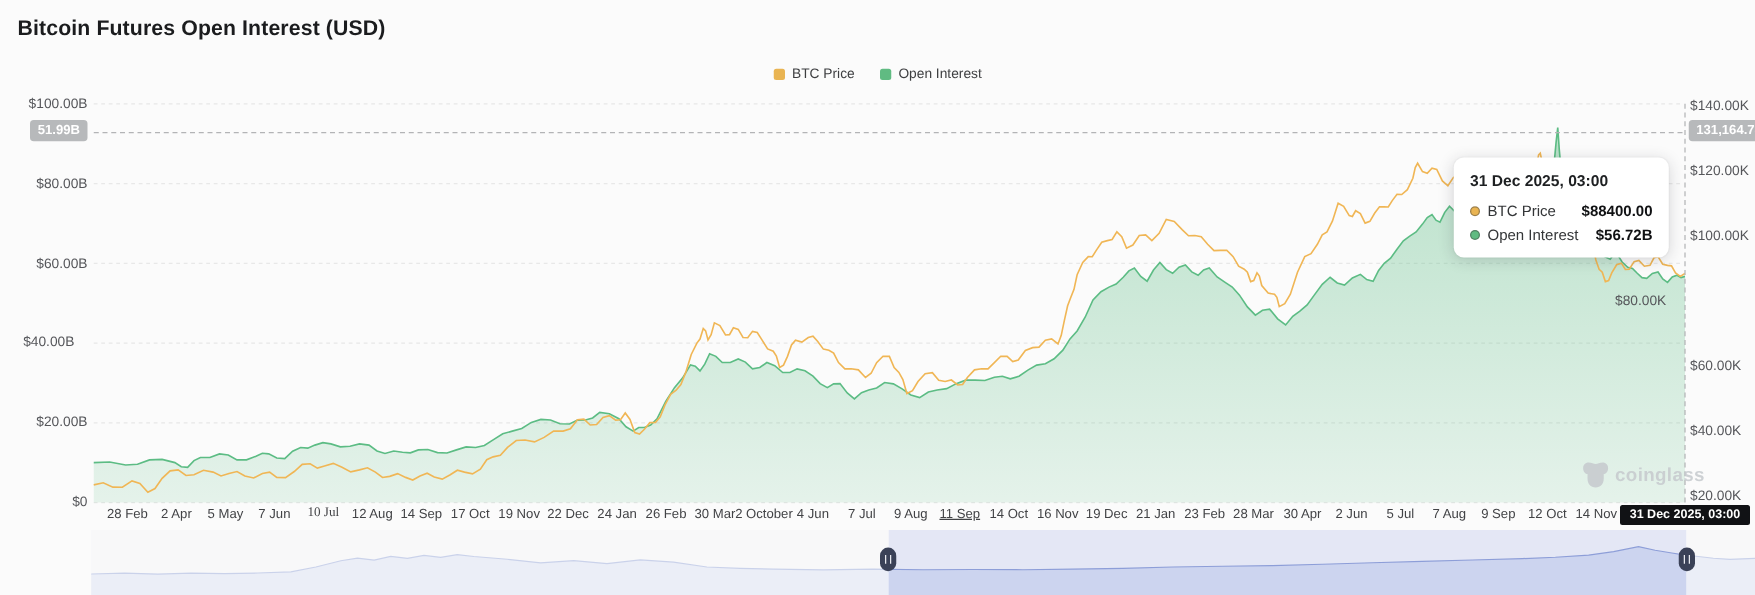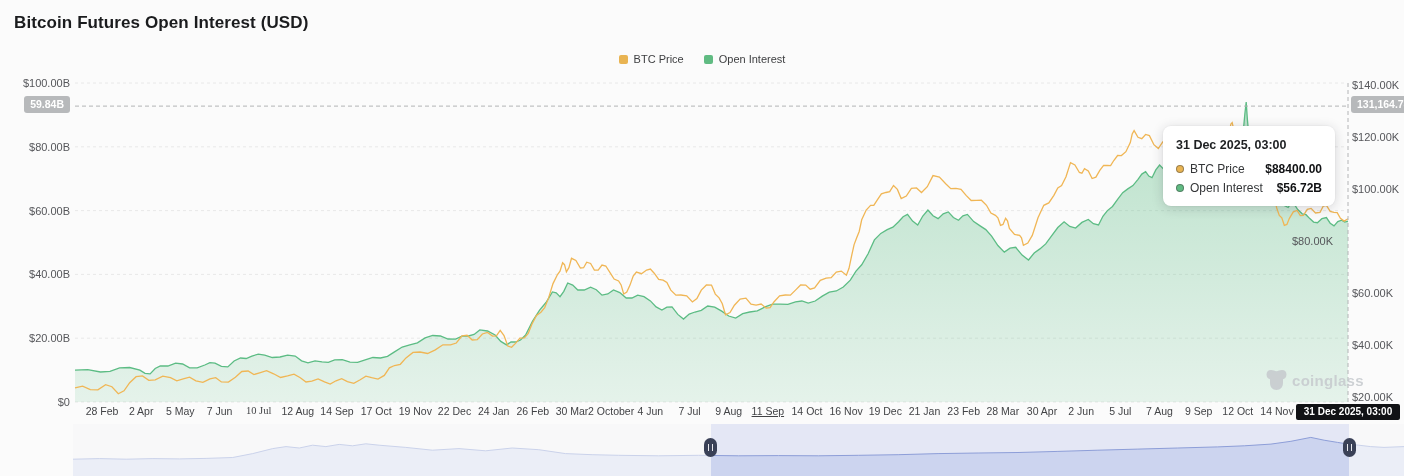--- a/index.html
+++ b/index.html
@@ -113,21 +113,21 @@
       <path d="M75.0 370.1L87.7 369.6L100.5 372.0L110.0 371.4L119.6 367.9L129.7 367.5L139.9 370.1L145.0 373.4L150.1 373.9L155.2 368.5L160.3 366.0L167.9 366.0L175.6 363.1L182.6 364.0L189.6 367.9L197.2 367.9L204.8 365.0L209.9 362.6L215.0 363.1L221.4 366.4L227.8 366.9L234.1 361.0L240.5 358.0L246.2 358.5L251.9 356.1L258.3 354.1L264.7 355.1L272.3 357.5L280.0 357.0L287.6 355.1L295.2 356.1L301.6 360.8L308.0 362.8L315.0 360.8L322.0 361.8L328.3 362.3L334.7 359.9L342.3 359.6L350.0 362.1L357.6 362.4L365.2 359.9L372.9 357.5L380.5 358.0L387.5 356.4L394.5 351.9L402.2 347.0L409.8 344.9L417.4 342.8L425.1 337.9L432.7 335.5L440.4 336.0L448.0 339.0L455.6 339.2L462.0 336.1L468.4 336.0L474.1 334.4L479.8 329.9L487.5 331.0L495.1 335.0L500.8 341.4L506.5 344.9L511.0 342.0L515.5 342.0L520.5 340.0L525.6 335.0L532.6 321.1L539.6 310.1L546.0 302.5L552.4 291.9L556.2 292.9L560.0 296.7L563.8 291.3L567.7 283.0L572.7 285.1L577.8 290.0L584.2 290.0L590.6 287.2L596.3 289.7L602.0 295.1L607.8 294.0L613.5 290.0L619.8 292.6L626.2 298.0L631.9 298.0L637.7 295.1L644.0 296.6L650.4 300.9L656.1 306.9L661.9 310.1L666.9 307.1L672.0 306.9L677.8 314.4L683.5 319.1L689.2 314.1L695.0 312.0L701.3 310.4L707.7 306.0L714.7 307.1L721.7 311.1L728.7 316.0L735.7 318.1L742.7 313.6L749.7 312.0L757.3 310.9L765.0 306.9L772.6 304.1L780.2 304.1L787.9 304.4L795.5 301.8L801.9 301.0L808.2 303.1L815.2 301.0L822.3 296.1L829.3 292.1L836.3 291.0L843.3 287.0L850.3 280.1L856.0 271.1L861.7 264.8L868.1 253.8L874.4 239.9L880.8 233.4L887.2 229.7L892.9 227.2L898.6 221.8L903.1 216.7L907.5 214.4L912.6 221.1L917.7 225.0L922.8 216.0L927.9 210.0L933.0 215.7L938.1 218.6L943.2 213.8L948.3 211.9L953.4 217.5L958.5 220.2L962.9 215.9L967.4 214.4L973.7 221.6L980.1 225.9L985.8 229.6L991.6 236.1L997.9 245.5L1004.3 252.1L1010.0 248.2L1015.7 247.3L1022.1 255.1L1028.5 260.0L1034.2 253.0L1039.9 248.9L1045.7 243.9L1051.4 236.1L1057.8 227.5L1064.1 221.8L1069.8 226.4L1075.6 228.1L1081.9 222.4L1088.3 219.5L1093.4 223.7L1098.5 225.0L1102.9 216.3L1107.4 210.6L1112.5 206.5L1117.6 199.4L1122.7 192.7L1127.8 188.9L1132.9 185.6L1138.0 179.3L1141.8 174.1L1145.6 171.7L1148.8 176.1L1152.0 177.7L1155.8 169.9L1159.6 165.0L1164.7 170.1L1169.8 172.3L1174.9 164.5L1180.0 159.6L1185.1 165.0L1190.1 167.5L1195.2 161.2L1200.3 157.6L1205.4 162.9L1210.5 165.3L1215.0 158.6L1219.4 154.8L1224.5 152.5L1229.6 147.4L1234.7 142.8L1239.8 141.1L1241.7 135.8L1243.6 127.7L1244.9 113.5L1246.2 102.1L1247.4 119.5L1248.7 134.0L1250.6 144.6L1252.5 158.0L1255.1 166.6L1257.6 172.3L1260.8 177.3L1264.0 185.1L1267.8 190.5L1271.6 193.1L1275.4 195.3L1279.3 200.4L1283.7 205.3L1288.2 207.4L1290.7 203.6L1293.3 202.6L1297.7 209.6L1302.2 213.8L1306.0 214.7L1309.8 218.6L1313.6 222.1L1317.4 222.7L1321.9 218.7L1326.4 217.6L1330.2 223.2L1334.0 225.9L1337.8 221.6L1341.6 220.2L1344.8 222.1L1348.0 221.1" fill="none" stroke="#5cbc84" stroke-width="1.3"></path>
       <path d="M75.0 387.9L82.6 386.2L90.3 389.7L97.9 389.8L105.6 384.7L111.9 386.7L118.3 393.8L124.0 390.8L129.7 382.7L136.1 376.7L142.5 375.9L148.8 380.4L155.2 379.8L162.8 376.2L170.5 377.7L176.8 380.8L183.2 378.8L189.6 377.2L195.9 380.8L202.9 382.4L209.9 378.8L215.7 377.7L221.4 381.9L228.4 382.1L235.4 377.2L241.8 371.5L248.1 371.0L253.9 374.5L259.6 372.8L266.6 370.7L273.6 373.8L280.6 377.5L287.6 375.9L294.0 374.2L300.3 377.7L306.0 382.0L311.8 381.1L318.1 378.9L324.5 381.9L330.2 384.0L336.0 380.8L341.7 378.6L347.4 381.6L353.8 383.3L360.2 379.8L365.9 376.2L371.6 377.7L378.0 379.1L384.3 375.4L389.4 367.8L394.5 365.5L400.3 364.3L406.0 357.9L413.0 352.4L420.0 352.0L427.6 353.5L435.3 349.9L442.9 344.8L450.5 344.9L456.3 343.0L462.0 335.8L467.1 335.3L472.2 340.0L477.3 339.6L482.4 334.0L487.5 332.5L492.5 336.1L496.4 335.8L500.2 330.4L504.0 335.6L507.8 346.0L511.6 347.3L515.5 343.4L519.9 338.1L524.4 337.9L528.2 333.5L532.0 323.9L536.5 315.4L540.9 312.2L544.7 307.6L548.6 297.9L553.0 283.6L557.5 274.5L560.0 271.2L562.6 262.8L564.5 264.7L566.4 271.9L568.9 267.7L571.5 258.3L575.9 260.5L580.4 268.0L583.6 267.7L586.7 262.2L590.6 263.5L594.4 270.0L598.2 270.2L602.0 265.1L605.8 266.0L609.7 272.1L614.1 279.1L618.6 281.0L621.1 284.9L623.7 294.0L626.8 292.1L630.0 285.1L633.2 276.0L636.4 272.1L641.5 273.7L646.6 270.0L650.4 269.0L654.2 273.2L658.7 279.3L663.1 280.2L666.9 282.5L670.8 290.1L675.9 295.1L680.9 295.0L686.7 295.9L692.4 302.0L696.9 298.6L701.3 290.1L706.4 285.0L711.5 285.1L715.3 294.1L719.1 297.9L722.3 303.7L725.5 314.8L730.0 312.6L734.4 305.2L740.1 299.0L745.9 298.1L751.0 304.2L756.1 305.2L761.1 304.0L766.2 308.0L770.1 307.6L773.9 302.0L779.6 295.9L785.3 295.0L790.4 295.1L795.5 290.1L800.6 285.0L805.7 285.1L810.2 289.2L814.6 288.0L820.3 280.4L826.1 278.1L831.2 277.7L836.3 272.1L841.3 271.1L846.4 275.2L849.0 268.3L851.5 256.3L854.1 244.6L856.6 238.0L859.2 231.5L861.7 219.8L866.2 210.0L870.6 205.3L873.8 205.4L877.0 200.3L881.4 193.8L885.9 192.5L889.7 191.6L893.5 185.5L897.4 189.4L901.2 198.5L906.3 196.0L911.4 188.4L916.5 187.9L921.5 192.5L927.3 186.7L933.0 175.6L939.4 177.1L945.7 183.7L950.8 188.6L955.9 188.4L961.0 189.3L966.1 195.4L971.2 200.5L976.3 200.3L981.4 200.2L986.5 205.3L990.9 213.0L995.4 215.4L997.9 217.8L1000.5 225.3L1003.0 224.4L1005.6 218.3L1007.5 220.8L1009.4 228.4L1014.5 234.5L1019.6 235.4L1021.5 237.8L1023.4 245.3L1027.8 243.0L1032.3 235.4L1038.0 217.8L1043.8 205.3L1048.8 202.9L1053.9 195.4L1057.8 187.9L1061.6 185.5L1066.0 176.7L1070.5 162.6L1074.9 165.0L1079.4 172.5L1081.9 173.2L1084.5 168.6L1088.3 170.9L1092.1 178.5L1095.9 177.1L1099.8 170.4L1103.6 165.4L1107.4 165.5L1110.6 165.6L1113.8 160.5L1117.6 155.5L1121.4 155.6L1125.9 151.7L1130.3 142.6L1132.2 134.0L1134.1 130.6L1138.0 137.3L1141.8 138.7L1145.6 134.5L1149.4 135.6L1153.9 144.7L1158.3 148.6L1162.8 141.9L1167.2 140.5L1170.4 139.2L1173.6 132.7L1177.4 136.5L1181.2 145.5L1185.7 156.6L1190.1 162.6L1192.7 159.0L1195.2 160.5L1199.7 155.6L1204.2 145.5L1208.0 147.9L1211.8 155.6L1215.6 155.7L1219.4 150.7L1221.3 141.0L1223.2 136.6L1226.4 136.2L1229.6 130.6L1230.9 124.0L1232.2 122.6L1233.4 128.2L1234.7 128.6L1237.2 146.9L1239.8 170.4L1243.6 165.6L1247.4 155.6L1250.6 156.5L1253.8 162.6L1257.0 169.1L1260.2 170.4L1263.3 171.9L1266.5 178.5L1268.4 184.6L1270.3 185.5L1272.3 187.9L1274.2 195.4L1276.7 208.0L1279.3 215.4L1281.8 217.8L1284.3 225.3L1286.9 224.4L1289.4 218.3L1293.3 211.8L1297.1 210.5L1300.3 215.6L1303.4 215.4L1307.3 209.3L1311.1 208.4L1315.5 213.0L1320.0 212.3L1323.2 206.2L1326.4 205.3L1330.2 211.4L1334.0 212.3L1337.2 212.7L1340.4 218.3L1344.2 221.1L1348.0 218.8" fill="none" stroke="#f0b655" stroke-width="1.3"></path>
       <line x1="75" y1="106.1" x2="1348" y2="106.1" stroke="#b3b4b6" stroke-width="1" stroke-dasharray="4 3"></line>
       <line x1="1348" y1="83" x2="1348" y2="420" stroke="#b3b4b6" stroke-width="1" stroke-dasharray="4 3"></line>
     </svg>
 
   <div id="left-axis">
       <div class="ytick left" style="left: 8px; top: 77px;">$100.00B</div>
       <div class="ytick left" style="left: 8px; top: 140.8px;">$80.00B</div>
       <div class="ytick left" style="left: 8px; top: 204.6px;">$60.00B</div>
-      <div class="ytick left" style="left: 8px; top: 268.4px;">$40.00B</div>
+      <div class="ytick left" style="left: 8px; top: 268.4px; text-align: center;">$40.00B</div>
       <div class="ytick left" style="left: 8px; top: 332.2px;">$20.00B</div>
       <div class="ytick left" style="left: 8px; top: 396px;">$0</div>
     </div>
   <div id="right-axis">
       <div class="ytick right" style="left: 1352px; top: 78.6px;">$140.00K</div>
       <div class="ytick right" style="left: 1352px; top: 130.617px;">$120.00K</div>
       <div class="ytick right" style="left: 1352px; top: 182.633px;">$100.00K</div>
       <div class="ytick right" style="left: 1292px; top: 234.65px;">$80.00K</div>
       <div class="ytick right" style="left: 1352px; top: 286.667px;">$60.00K</div>
       <div class="ytick right" style="left: 1352px; top: 338.683px;">$40.00K</div>
@@ -160,21 +160,21 @@
       <div class="xtick" style="left: 1002.83px;">28 Mar</div>
       <div class="xtick" style="left: 1042px;">30 Apr</div>
       <div class="xtick" style="left: 1081.17px;">2 Jun</div>
       <div class="xtick" style="left: 1120.33px;">5 Jul</div>
       <div class="xtick" style="left: 1159.5px;">7 Aug</div>
       <div class="xtick" style="left: 1198.67px;">9 Sep</div>
       <div class="xtick" style="left: 1237.83px;">12 Oct</div>
       <div class="xtick" style="left: 1277px;">14 Nov</div>
     </div>
 
-  <div class="axis-badge" id="left-badge" style="top: 96px; left: auto; right: 1334px;">59.84B</div>
+  <div class="axis-badge" id="left-badge" style="top: 96px; left: auto; right: 1334px;">51.99B</div>
   <div class="axis-badge" id="right-badge" style="left:1351px; top:96px;">131,164.74</div>
   <div class="time-badge">31 Dec 2025, 03:00</div>
 
   <div class="watermark">
     <svg width="21" height="22" viewBox="0 0 21 22" style="position:static">
       <path fill="#c6cace" d="M5 1 C2 1 .5 3 .5 5.5 C.5 8.5 2.5 10 4 10.2 L4 14 C4 18 6.5 21 10.5 21 C14.5 21 17 18 17 14 L17 10.2 C18.5 10 20.5 8.5 20.5 5.5 C20.5 3 19 1 16 1 C13.5 1 12.2 2.2 10.5 2.2 C8.8 2.2 7.5 1 5 1 Z M7.5 12.5 a1.3 1.6 0 1 0 0.001 0 Z M13.5 12.5 a1.3 1.6 0 1 0 0.001 0 Z"></path>
     </svg>
     <span class="watermark-text">coinglass</span>
   </div>
 

